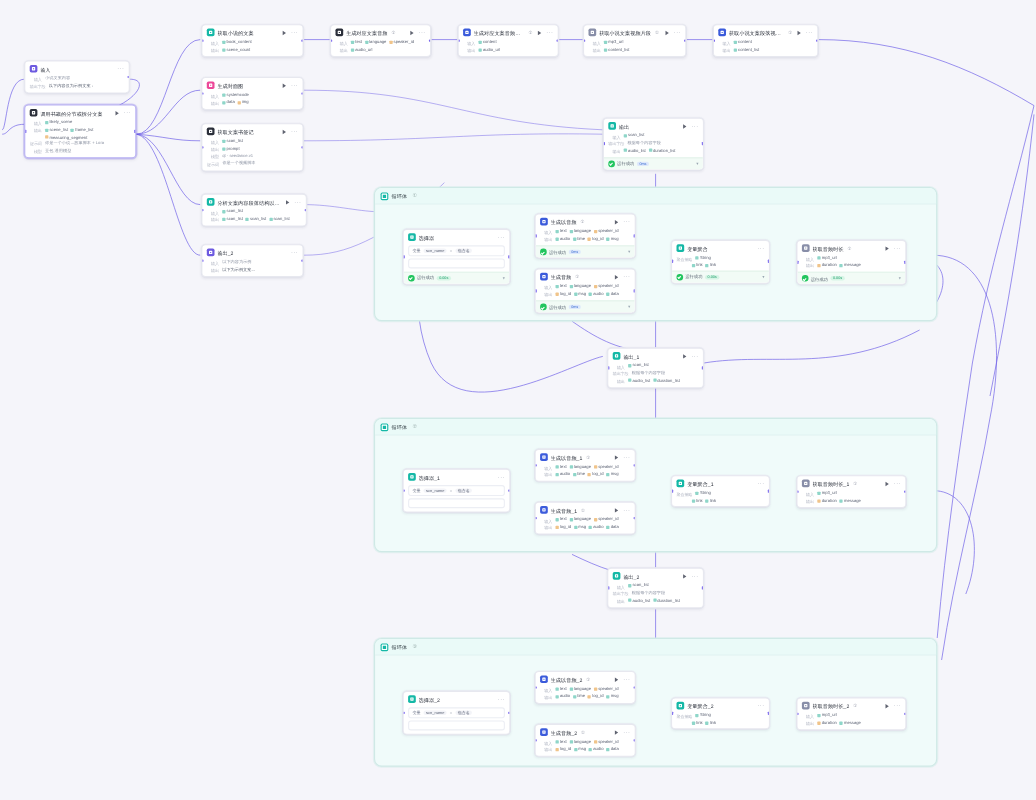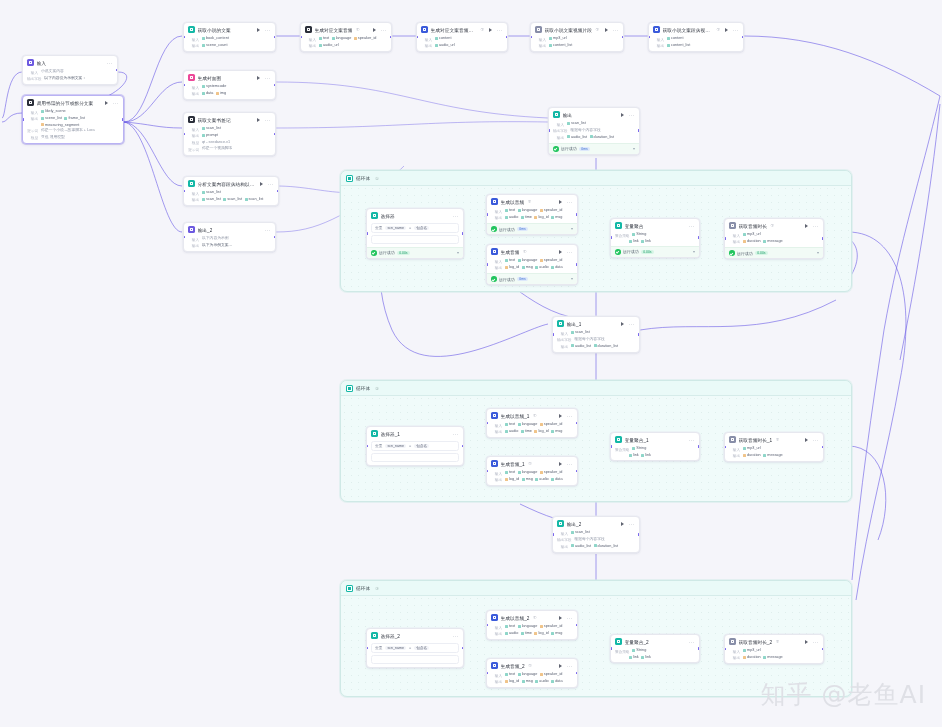--- a/index.html
+++ b/index.html
@@ -1108,14 +1108,13 @@
         <span class="rvals">
           <span class="chip n">duration</span>
           <span class="chip s">message</span>
         </span>
       </div>
     </div>
     <span class="port l sq"></span>
     <span class="port r sq"></span>
   </div>
 
-  <div class="wm">知乎 @老鱼AI</div>
 </div>
 
 </body></html>

